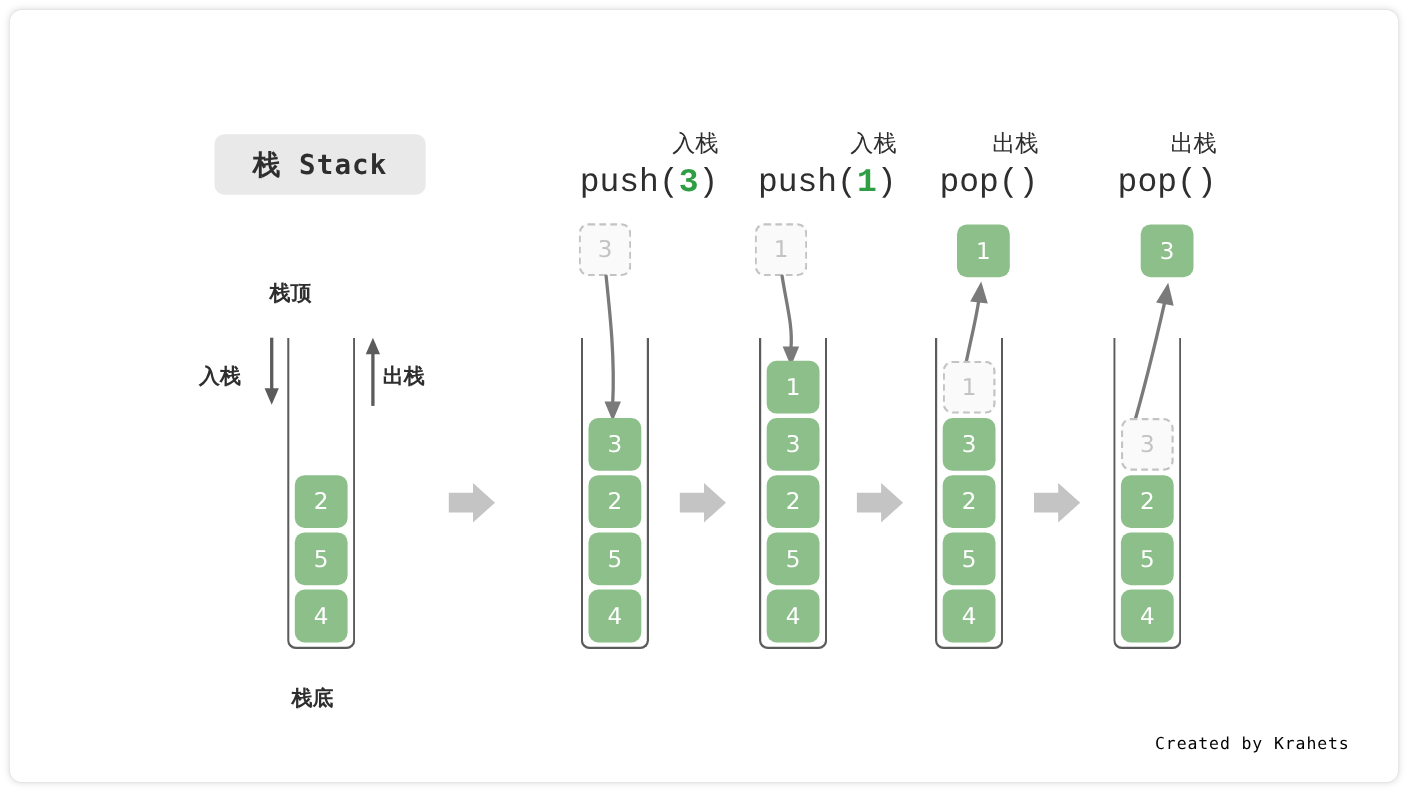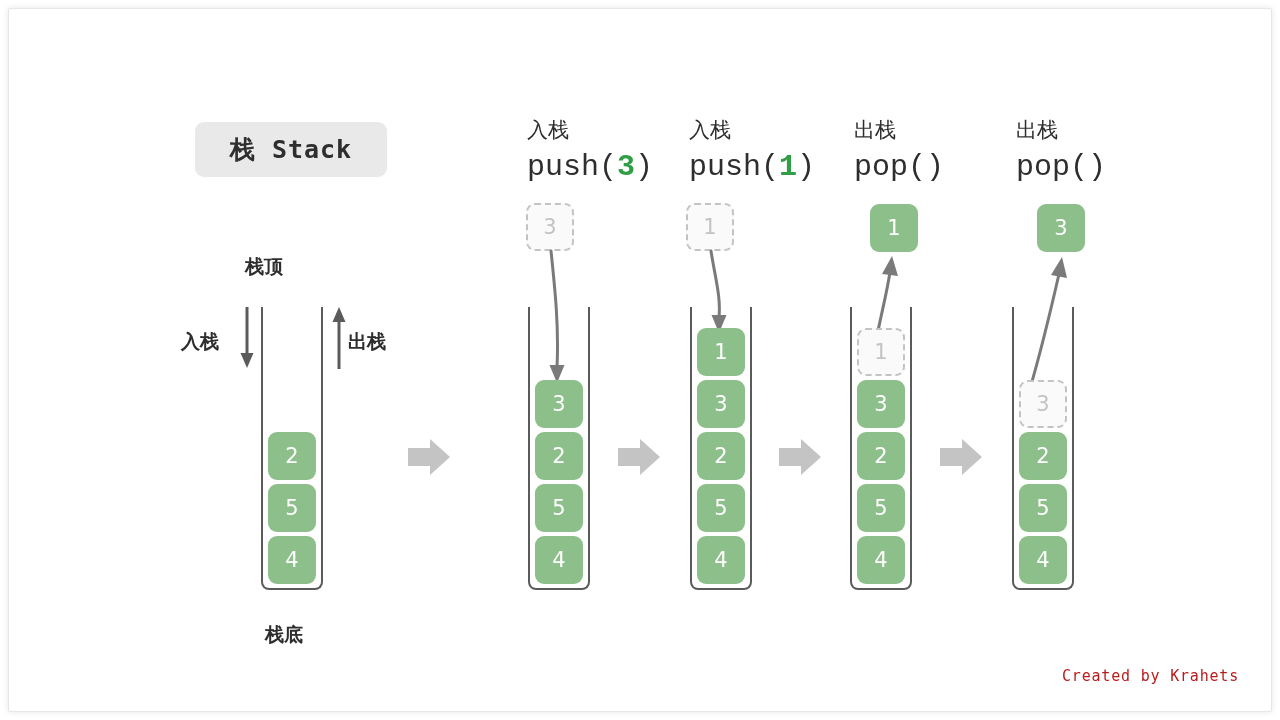--- a/index.html
+++ b/index.html
@@ -12,24 +12,25 @@
     font-family: "Liberation Sans", "DejaVu Sans", sans-serif;
   }
 
   #frame {
     position: absolute;
     left: 8px;
     top: 8px;
     width: 1262px;
     height: 702px;
     background: #ffffff;
-    border-radius: 2px;
+    border-radius: 12px;
     border: 1px solid #e6e6e6;
     box-shadow: 0 0 6px rgba(0,0,0,0.10);
     overflow: hidden;
+    text-align: right;
   }
 
   .abs { position: absolute; }
 
   
   #title-badge {
     left: 186px;
     top: 113px;
     width: 192px;
     height: 55px;
@@ -110,23 +111,23 @@
     color: #ffffff;
   }
   .cell.ghost {
     background: #fafafa;
     color: #c3c3c3;
     border: 2px dashed #c3c3c3;
   }
 
   
   #watermark {
-    right: 32px;
+    right: 44px;
     bottom: 26px;
-    color: #b91c1c;
+    color: #000000;
     font-size: 15px;
     letter-spacing: 0.8px;
     font-family: "DejaVu Sans Mono", "Liberation Mono", monospace;
   }
 
   svg { overflow: visible; }
 </style>
 </head>
 <body>
 

